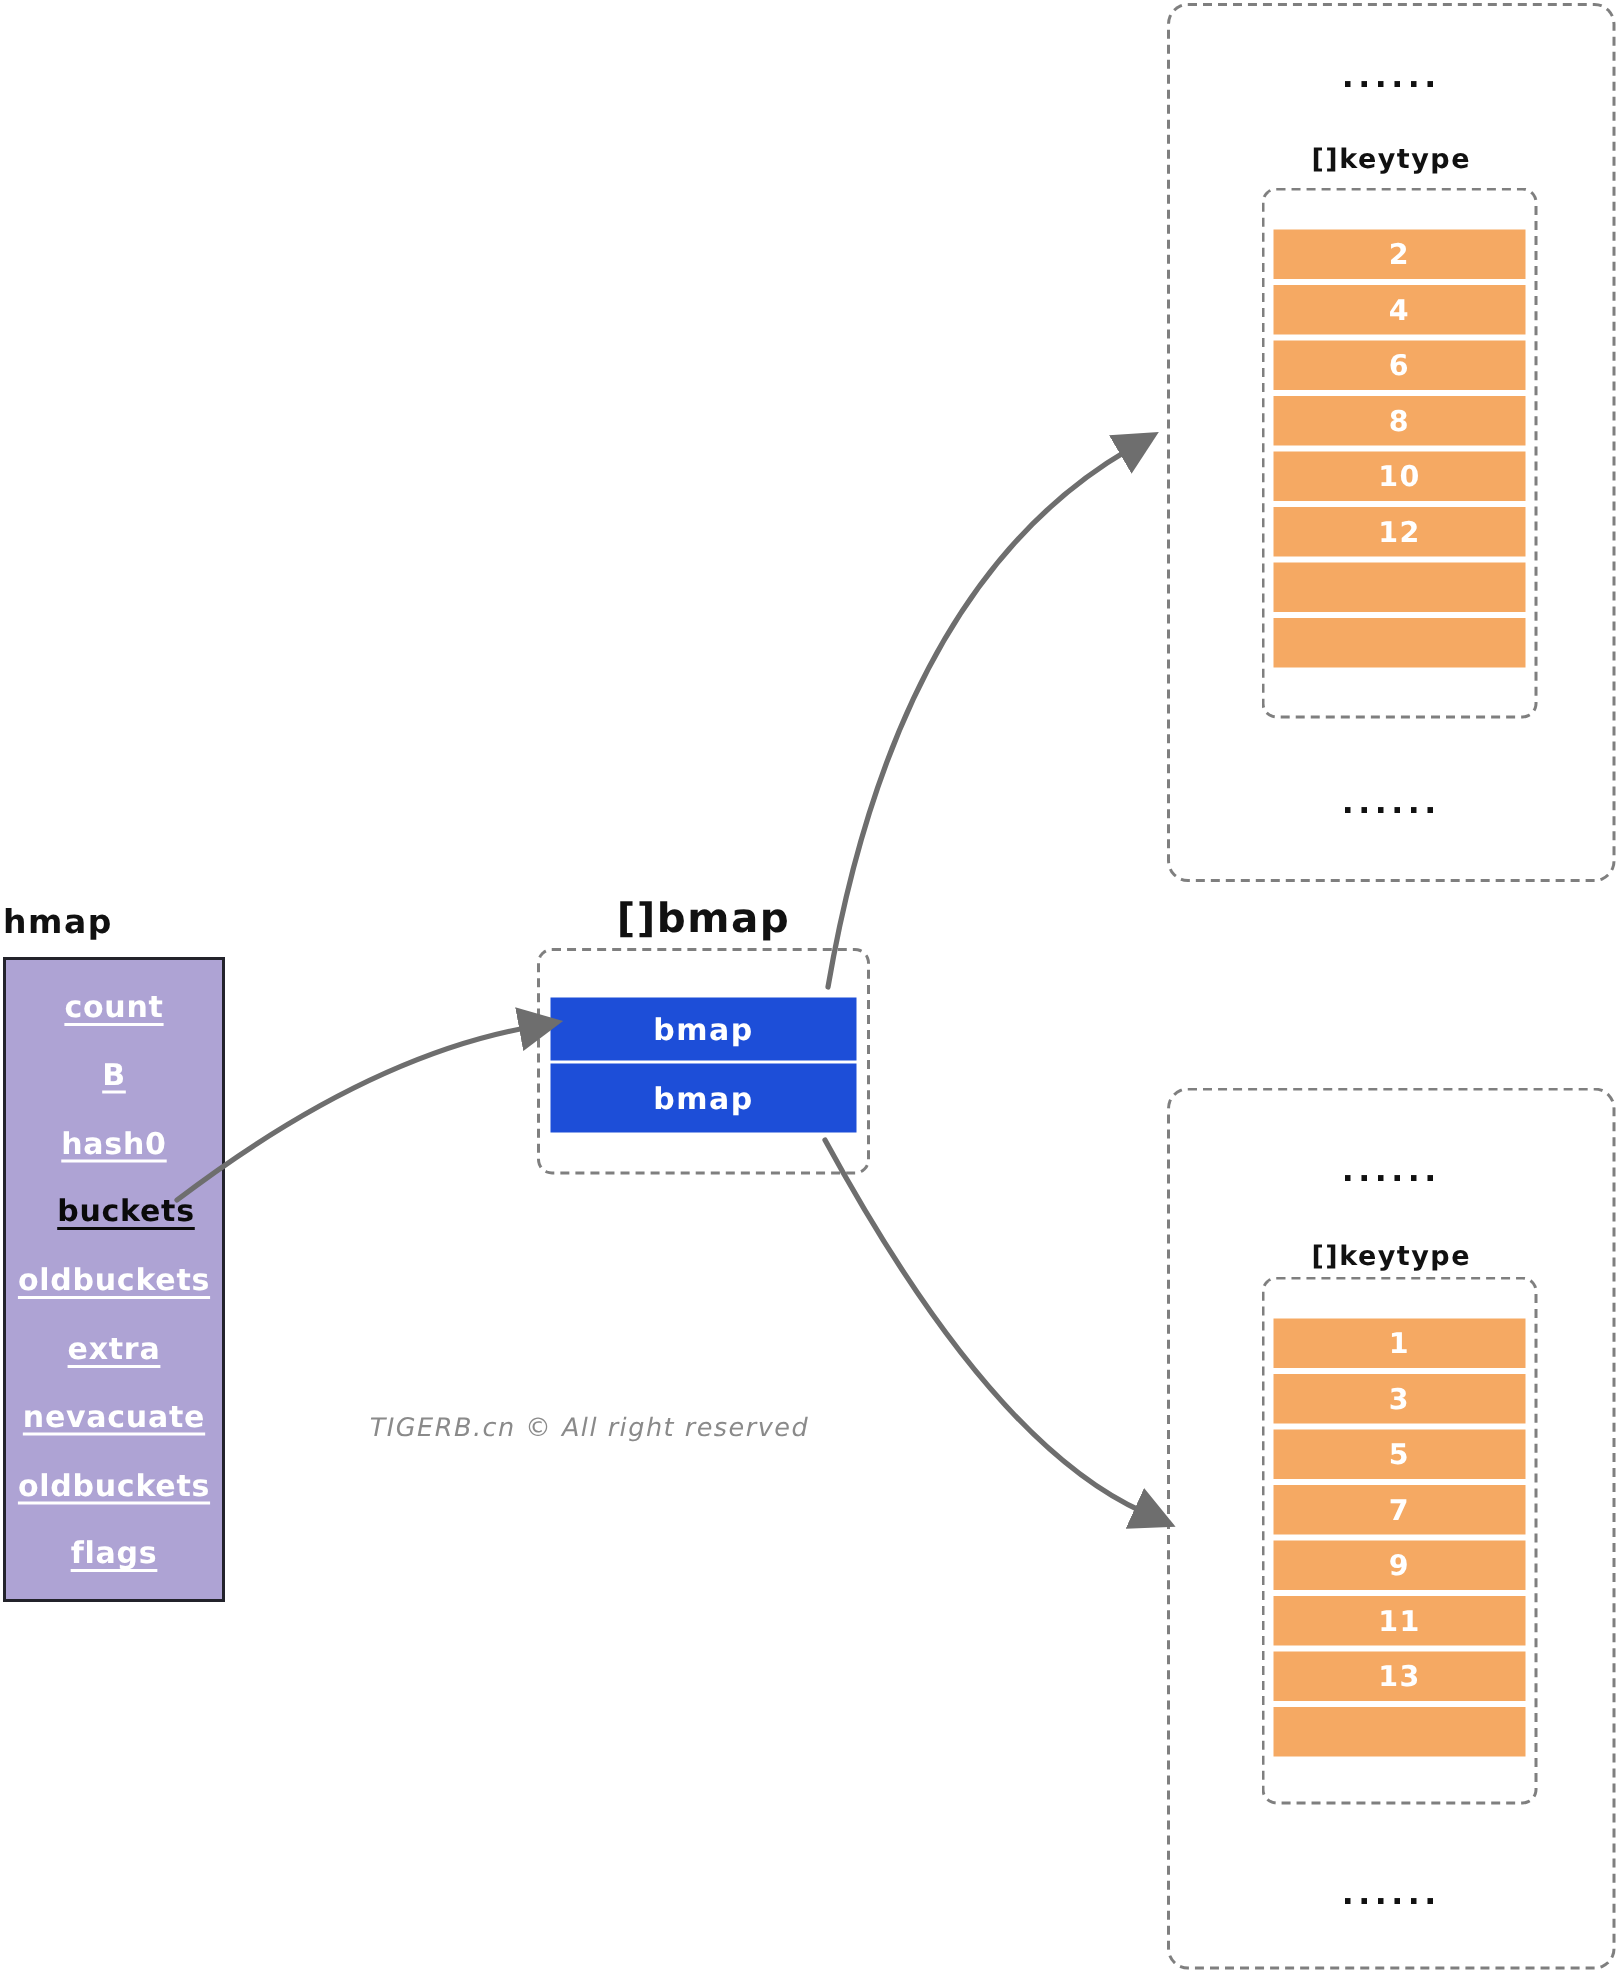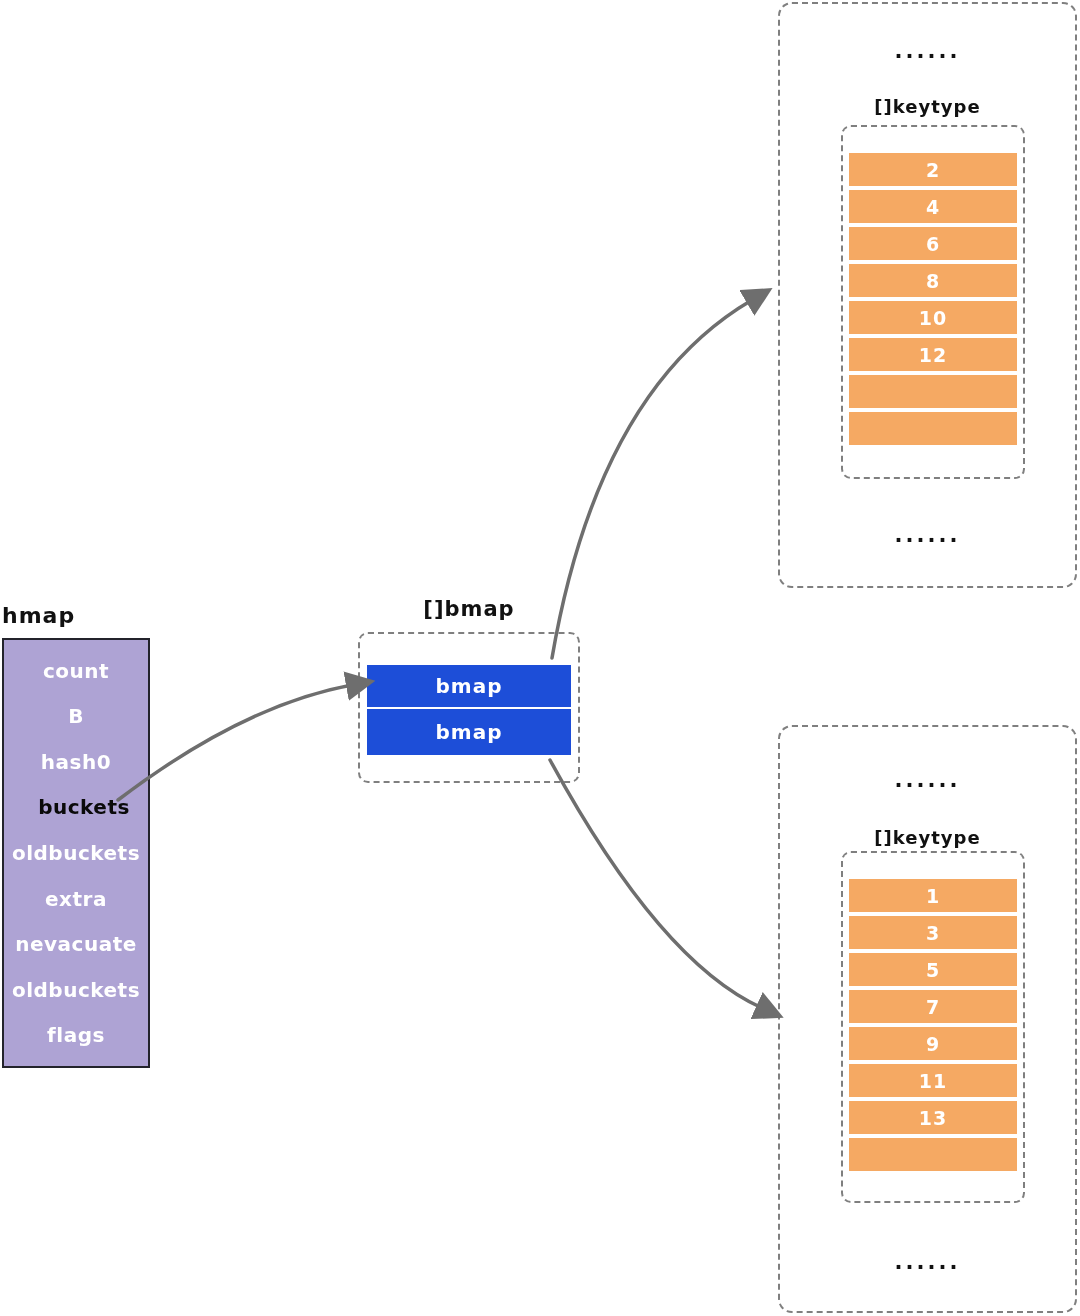--- a/index.html
+++ b/index.html
@@ -21,31 +21,31 @@
     letter-spacing: 1px;
   }
   .hmap-box {
     position: absolute; left: 2px; top: 638px; width: 148px; height: 430px;
     background: #aea3d4; border: 2px solid #23232b;
     display: flex; flex-direction: column; justify-content: space-around;
     align-items: center; padding: 8px 0;
   }
   .hmap-field {
     color: #ffffff; font-size: 20px; font-weight: 600;
-    text-underline-offset: 4px;
+    text-decoration: underline; text-underline-offset: 4px;
     letter-spacing: 0.5px;
   }
   .hmap-field.highlight {
     color: #0a0a0a; font-weight: 800; margin-left: 16px;
   }
 
   
   .bmap-title {
     position: absolute; left: 358px; top: 597px; width: 222px;
-    text-align: center; font-size: 21px; font-weight: 600; color: #111;
+    text-align: center; font-size: 27px; font-weight: 600; color: #111;
     letter-spacing: 1px;
   }
   .bmap-box {
     position: absolute; left: 358px; top: 632px; width: 222px; height: 151px;
     border: 2px dashed #7f7f7f; border-radius: 10px;
   }
   .bmap-row {
     position: absolute; left: 7px; width: 204px;
     background: #1d4ed8; color: #ffffff;
     display: flex; align-items: center; justify-content: center;
@@ -155,20 +155,21 @@
       <div class="cell">5</div>
       <div class="cell">7</div>
       <div class="cell">9</div>
       <div class="cell">11</div>
       <div class="cell">13</div>
       <div class="cell"></div>
     </div>
     <div class="dots dots-bottom">......</div>
   </div>
 
+  <div class="watermark">TIGERB.cn © All right reserved</div>
 
   <svg class="arrows" width="1080" height="1316" viewBox="0 0 1080 1316" xmlns="http://www.w3.org/2000/svg">
     <defs>
       <marker id="arrowhead" viewBox="0 0 10 10" refX="2" refY="5" markerWidth="8.5" markerHeight="8.5" orient="auto-start-reverse">
         <path d="M0,0 L10,5 L0,10 z" fill="#6e6e6e"></path>
       </marker>
     </defs>
     <path d="M 118 800 Q 243 705 352 685" fill="none" stroke="#6e6e6e" stroke-width="3.5" stroke-linecap="round" marker-end="url(#arrowhead)"></path>
     <path d="M 552 658 Q 598 390 752 300" fill="none" stroke="#6e6e6e" stroke-width="3.5" stroke-linecap="round" marker-end="url(#arrowhead)"></path>
     <path d="M 550 760 Q 660 962 762 1008" fill="none" stroke="#6e6e6e" stroke-width="3.5" stroke-linecap="round" marker-end="url(#arrowhead)"></path>

